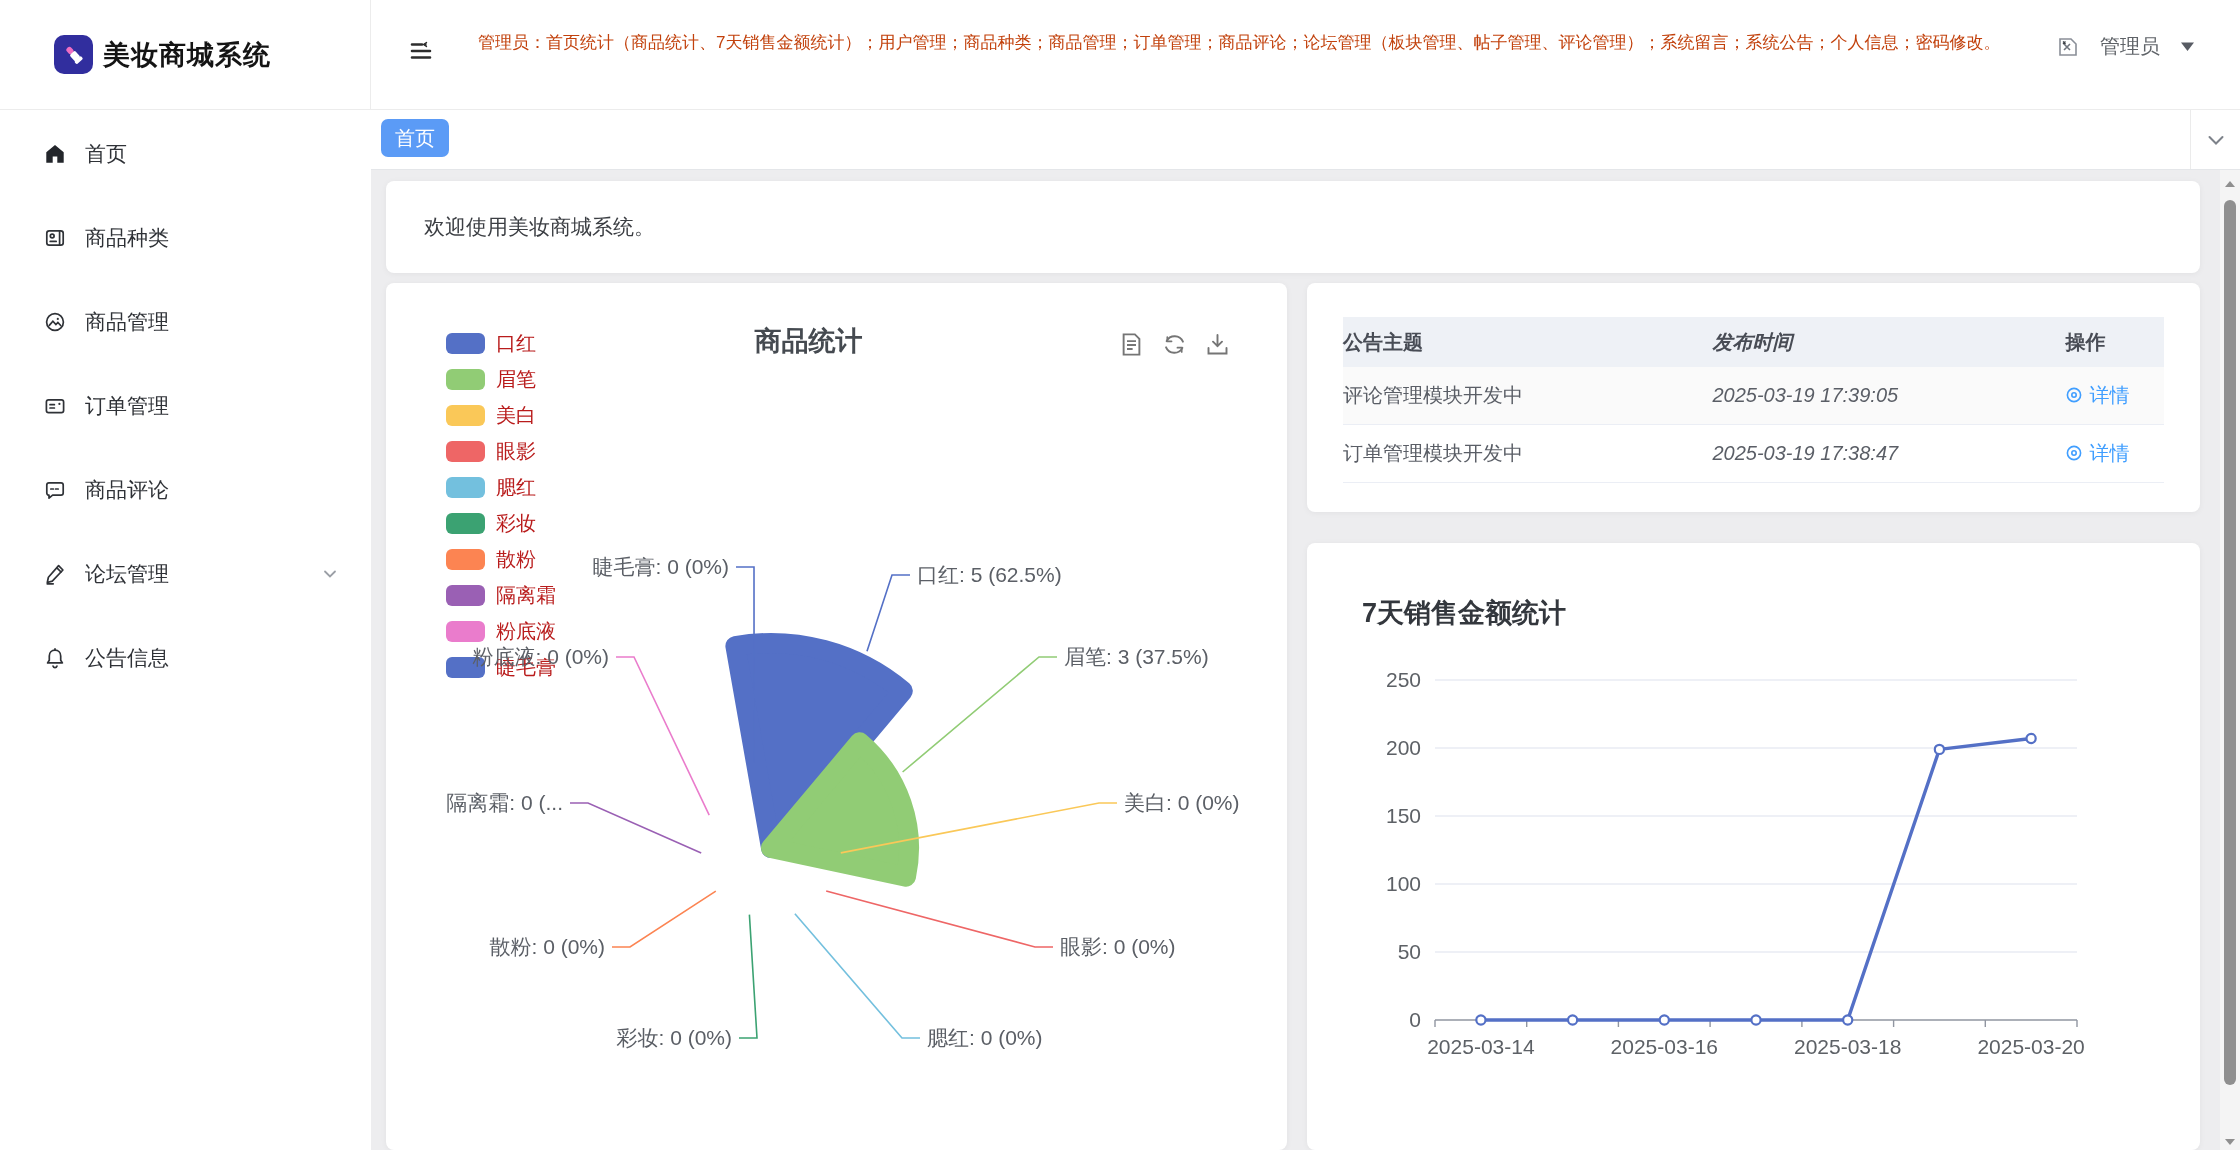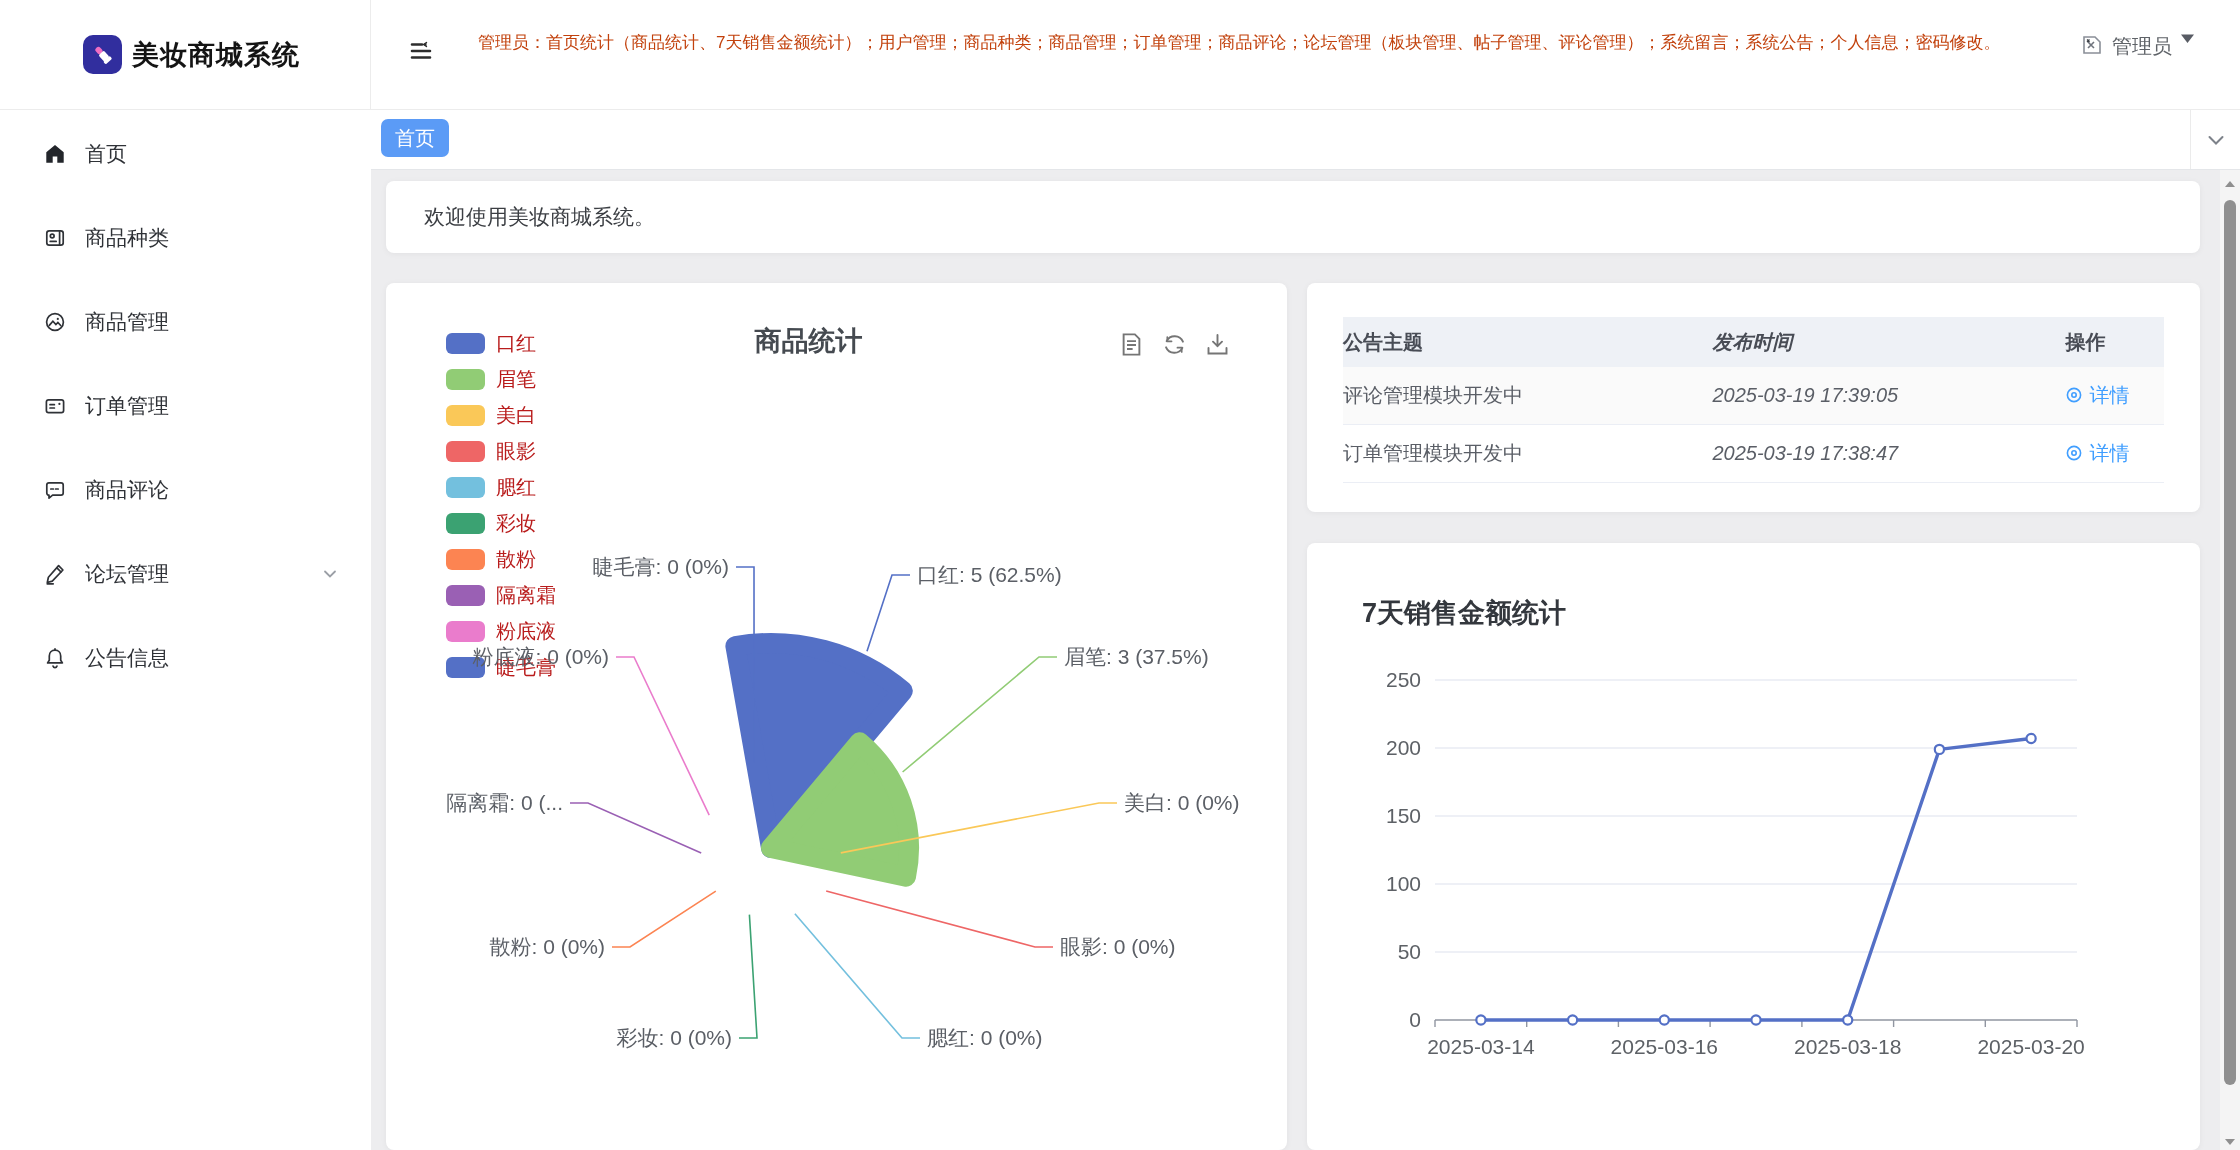--- a/index.html
+++ b/index.html
@@ -1,43 +1,43 @@
 <!DOCTYPE html>
 <html><head>
 <meta charset="utf-8">
 <style>
   html,body{margin:0;padding:0;background:#fff;}
   *{box-sizing:border-box;font-family:"Liberation Sans","DejaVu Sans",sans-serif;}
   .screen{position:relative;width:2240px;height:1150px;overflow:hidden;background:#fff;
     display:grid;grid-template-columns:371px 1869px;grid-template-rows:110px 60px 980px;}
   
-  .logo-cell{grid-column:1;grid-row:1;display:flex;align-items:center;padding-left:83px;
+  .logo-cell{grid-column:1;grid-row:1;display:flex;align-items:center;padding-left:54px;
     border-bottom:1px solid #ececec;border-right:1px solid #ececec;background:#fff;}
   .logo-badge{width:39px;height:39px;border-radius:10px;background:#312e9e;display:flex;align-items:center;justify-content:center;flex:0 0 auto;}
   .logo-title{margin-left:10px;font-size:27px;font-weight:bold;color:#141414;letter-spacing:1px;white-space:nowrap;}
   .topbar{grid-column:2;grid-row:1;position:relative;background:#fff;border-bottom:1px solid #ececec;}
   .hamburger{position:absolute;left:37px;top:38px;width:26px;height:26px;cursor:pointer;}
   .role-desc{position:absolute;left:107px;top:30px;width:1735px;font-size:17px;line-height:26px;color:#c2410c;z-index:2;}
-  .admin-box{position:absolute;right:45px;top:33px;display:flex;align-items:flex-start;gap:8px;z-index:1;color:#5f6368;}
+  .admin-box{position:absolute;right:45px;top:33px;display:flex;align-items:center;gap:20px;z-index:1;color:#5f6368;}
   .admin-name{font-size:20px;color:#5f6368;}
   
   .sidebar{grid-column:1;grid-row:2/4;background:#fff;padding-top:2px;overflow:hidden;}
   .side-item{position:relative;height:84px;display:flex;align-items:center;padding-left:43px;cursor:pointer;color:#2f3237;}
   .side-item.hl{background:#f6f7f9;}
   .side-item .txt{margin-left:18px;font-size:21px;color:#2f3237;}
   .side-item .sub-arrow{position:absolute;right:32px;top:50%;transform:translateY(-50%);}
   
   .tabbar{grid-column:2;grid-row:2;position:relative;background:#fff;border-bottom:1px solid #e4e6e9;}
   .tab-active{position:absolute;left:10px;top:9px;height:38px;padding:0 14px;border-radius:7px;background:#5b9bf6;
     color:#fff;font-size:20px;display:flex;align-items:center;cursor:pointer;}
   .tab-more{position:absolute;right:0;top:0;width:50px;height:59px;border-left:1px solid #ebebeb;display:flex;align-items:center;justify-content:center;cursor:pointer;background:#fff;}
   
   .content{grid-column:2;grid-row:3;position:relative;background:#ededef;overflow:hidden;}
   .card{position:absolute;background:#fff;border-radius:8px;box-shadow:0 1px 6px rgba(0,0,0,.05);}
-  .card-welcome{left:15px;top:11px;width:1814px;height:72px;display:flex;align-items:center;padding-left:38px;}
+  .card-welcome{left:15px;top:11px;width:1814px;height:92px;display:flex;align-items:center;padding-left:38px;}
   .welcome-text{font-size:21px;color:#3b3e43;}
   .card-pie{left:15px;top:113px;width:901px;height:867px;}
   .pie-title{position:absolute;left:0;right:56px;top:40px;text-align:center;font-size:27px;font-weight:bold;color:#454a50;}
   .toolbox{position:absolute;right:56px;top:48px;display:flex;gap:16px;}
   .toolbox .tbi{cursor:pointer;}
   .legend{position:absolute;left:60px;top:50px;}
   .legend-row{display:flex;align-items:center;height:21px;margin-bottom:15px;cursor:pointer;}
   .legend-swatch{width:39px;height:21px;border-radius:6px;flex:0 0 auto;}
   .legend-label{margin-left:11px;font-size:20px;color:#b91c1c;}
   .pie-svg{position:absolute;left:0;top:0;width:901px;height:867px;}

